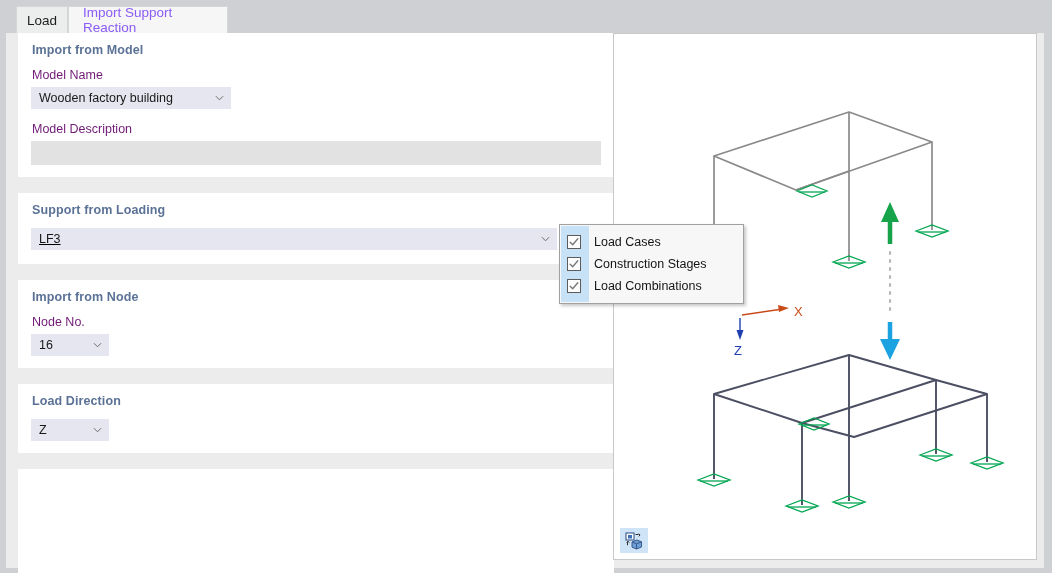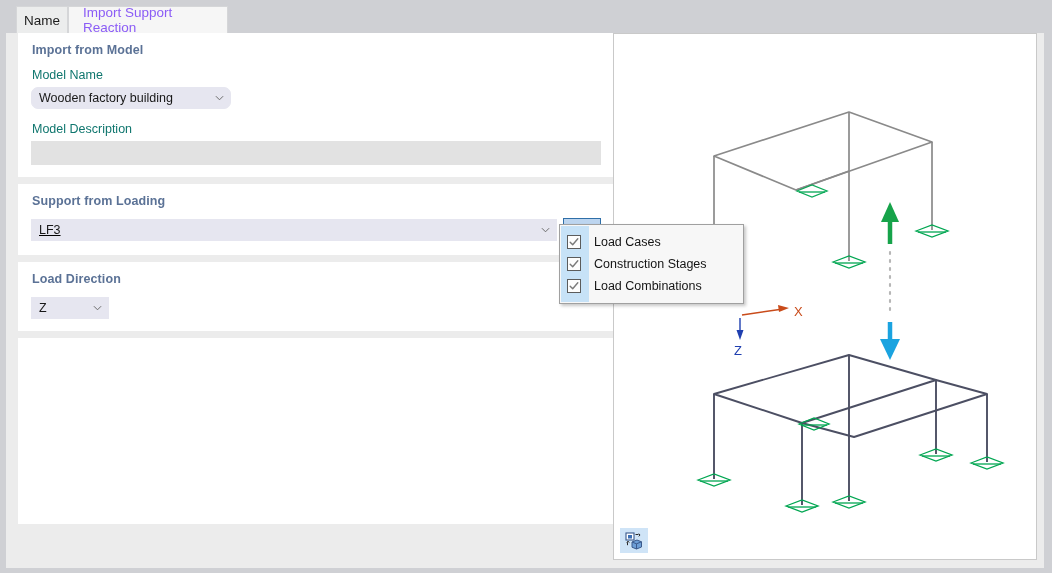--- a/index.html
+++ b/index.html
@@ -68,34 +68,34 @@
   
   .form-col {
     position: absolute;
     left: 12px; top: 0px;
     width: 596px;
   }
 
   .group {
     background: #ffffff;
     border: 1px solid #ffffff;
-    margin-bottom: 7px;
+    margin-bottom: 16px;
     padding: 9px 12px 11px 12px;
     position: relative;
   }
   .group-title {
     font-size: 12.5px;
     font-weight: bold;
     color: #5b7296;
     margin: 0 0 11px 1px;
     letter-spacing: 0.1px;
   }
   .field-label {
     font-size: 12.5px;
-    color: #0f766e;
+    color: #701a75;
     margin: 0 0 5px 1px;
   }
 
   .combo {
     position: relative;
     background: #e6e6f0;
     border: 1px solid #e6e6f0;
     height: 22px;
     display: flex;
     align-items: center;
@@ -107,21 +107,21 @@
   }
   .combo .chev {
     position: absolute;
     right: 6px; top: 50%;
     transform: translateY(-50%);
     width: 9px; height: 9px;
     pointer-events: none;
   }
   .combo .chev svg { display: block; }
 
-  .combo-w-model { width: 200px; border-radius: 7px; }
+  .combo-w-model { width: 200px; }
   .combo-w-node  { width: 78px; }
   .combo-w-dir   { width: 78px; }
 
   .desc-box {
     background: #e2e2e2;
     border: 1px solid #e2e2e2;
     height: 24px;
     width: 100%;
   }
 
@@ -219,21 +219,21 @@
   }
   .view-toggle-btn svg { display: block; }
 </style>
 </head>
 <body>
 
 <div id="app">
 
   <div class="tabstrip">
     <div class="tab tab-main">
-      <span>Name</span>
+      <span>Load</span>
     </div>
     <div class="tab tab-isr active">
       <span>Import Support Reaction</span>
     </div>
   </div>
 
   <div class="leftrail"></div>
 
   <div class="window-body">
 
@@ -282,20 +282,34 @@
             </span>
             <span class="caret">
               <svg viewBox="0 0 10 10">
                   <path d="M1.5 3.5 L5 7.2 L8.5 3.5 Z" fill="#1a1a1a"></path>
                 </svg>
             </span>
           </div>
         </div>
       </div>
 
+      <div class="group">
+        <div class="group-title">Import from Node</div>
+
+        <div class="field-label">Node No.</div>
+
+        <div class="combo combo-w-node">
+          <span>16</span>
+          <span class="chev">
+            <svg viewBox="0 0 10 10">
+                <path d="M1 3 L5 7 L9 3" fill="none" stroke="#6b6b6b" stroke-width="1.1"></path>
+              </svg>
+          </span>
+        </div>
+      </div>
 
       <div class="group">
         <div class="group-title">Load Direction</div>
 
         <div class="combo combo-w-dir">
           <span>Z</span>
           <span class="chev">
             <svg viewBox="0 0 10 10">
                 <path d="M1 3 L5 7 L9 3" fill="none" stroke="#6b6b6b" stroke-width="1.1"></path>
               </svg>

